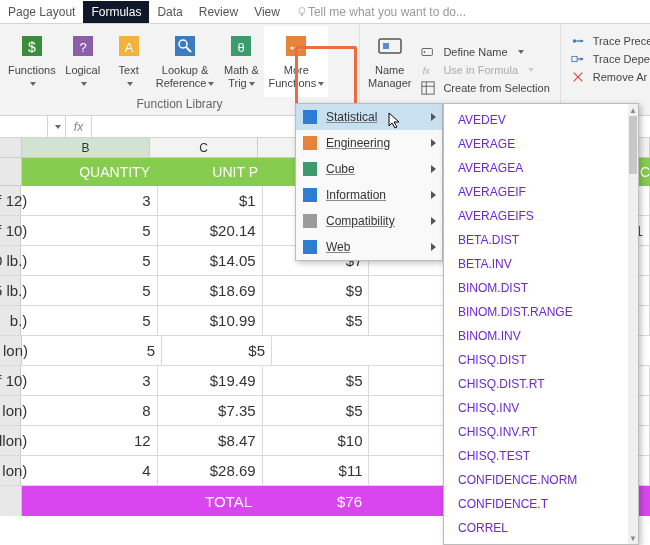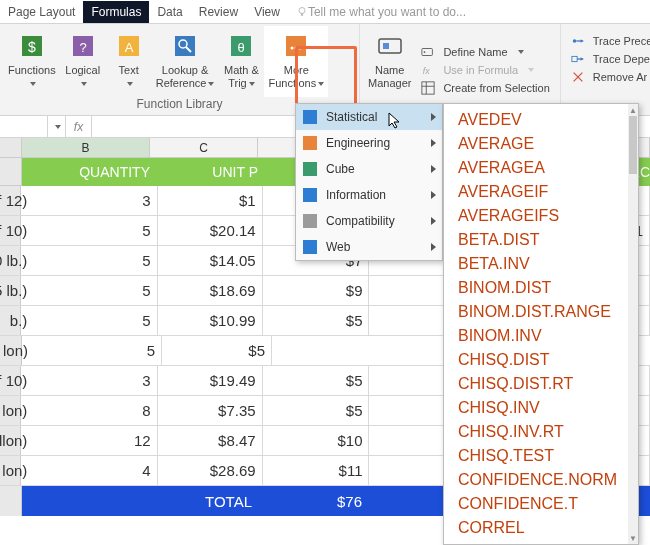--- a/index.html
+++ b/index.html
@@ -39,32 +39,32 @@
 .header-row .c{display:flex;align-items:center;justify-content:center}
 .data-row{display:flex;height:30px;border-bottom:1px solid #d9d9d9;font-size:15px;color:#333}
 .data-row .rn{width:22px;background:#e8e8e8;border-right:1px solid #ccc}
 .data-row .c{border-right:1px solid #d9d9d9;display:flex;align-items:center;padding:0 6px}
 .c-a{width:1px;overflow:visible;position:relative;border:none!important}
 .c-a span{position:absolute;right:6px;white-space:nowrap}
 .c-b{width:128px;justify-content:flex-end!important}
 .c-c{width:108px;justify-content:flex-end!important}
 .c-d{width:110px;justify-content:flex-end!important}
 .c-f{width:60px;justify-content:flex-end!important;margin-left:222px}
-.total-row{display:flex;height:30px;background:#1d4ed8;color:#fff;font-size:15px}
+.total-row{display:flex;height:30px;background:#d946ef;color:#fff;font-size:15px}
 .total-row .rn{width:22px;background:#e8e8e8;border-right:1px solid #ccc}
 .total-row .c{display:flex;align-items:center;padding:0 6px}
 .dropdown1{position:absolute;left:295px;top:103px;width:148px;background:#f9f9f9;border:1px solid #bcbcbc;box-shadow:2px 2px 6px rgba(0,0,0,0.25);z-index:20}
 .dd-item{display:flex;align-items:center;height:26px;padding:0 6px;gap:8px;cursor:pointer;position:relative;color:#333}
 .dd-item.hover{background:#c8e0f0}
-.dd-item .ddlbl{flex:1;text-decoration-color:#888}
+.dd-item .ddlbl{flex:1;text-decoration:underline;text-decoration-color:#888}
 .dd-arrow{width:0;height:0;border-top:4px solid transparent;border-bottom:4px solid transparent;border-left:5px solid #555}
 .dd-icon{width:16px;height:16px;display:flex;align-items:center;justify-content:center;font-size:12px}
 .cursor-svg{position:absolute;left:388px;top:112px;z-index:25;pointer-events:none}
 .dropdown2{position:absolute;left:443px;top:103px;width:196px;background:#fff;border:1px solid #bcbcbc;box-shadow:2px 2px 6px rgba(0,0,0,0.25);z-index:20;padding:4px 0}
-.dd2-item{height:24px;line-height:24px;padding:0 14px;color:#c2410c;font-size:16px;cursor:pointer}
+.dd2-item{height:24px;line-height:24px;padding:0 14px;color:#6d28d9;font-size:12px;cursor:pointer}
 .scrollbar{position:absolute;right:0;top:0;bottom:0;width:10px;background:#f0f0f0}
 .scroll-up,.scroll-down{height:12px;display:flex;align-items:center;justify-content:center;color:#888;font-size:8px}
 .scroll-thumb{position:absolute;top:12px;left:1px;right:1px;height:58px;background:#c8c8c8}
 </style>
 </head>
 <body>
 
 <div class="tabs">
   <div class="tab">Page Layout</div>
   <div class="tab active">Formulas</div>

